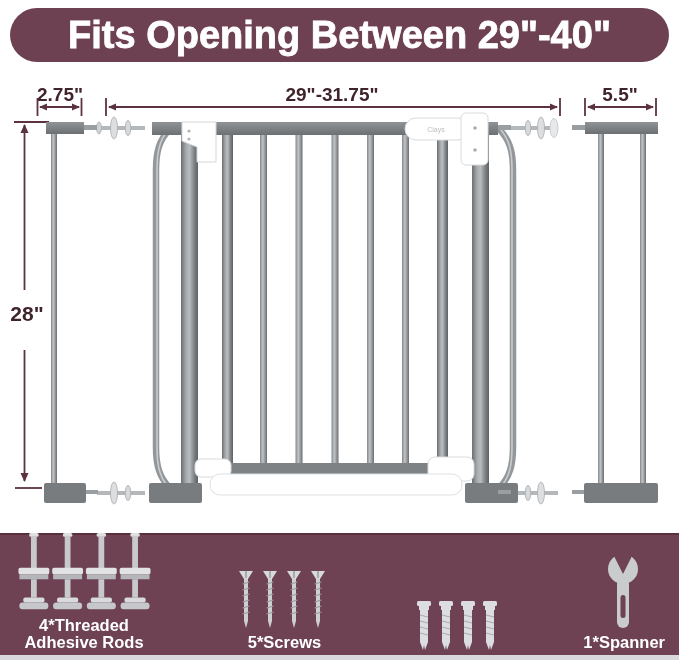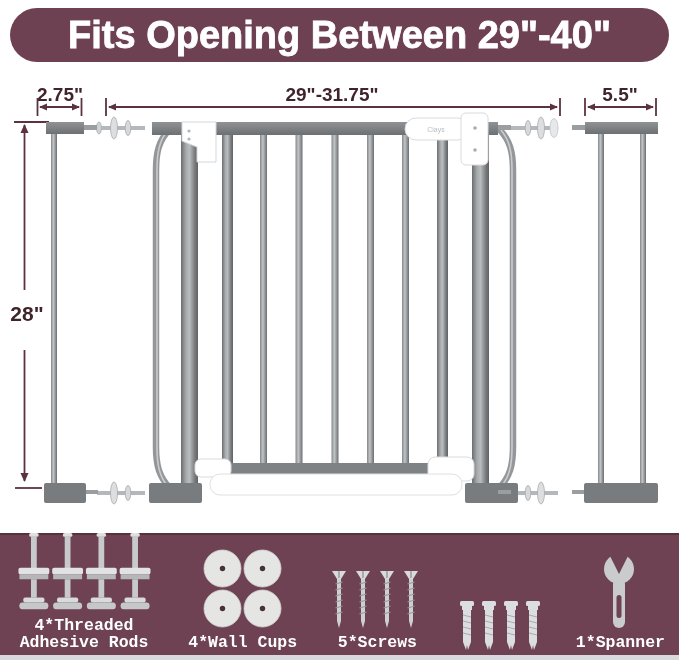--- a/index.html
+++ b/index.html
@@ -29,21 +29,21 @@
     display:flex;justify-content:space-between;align-items:flex-end;
     padding:0 14px;
   }
   .item-group{
     display:flex;flex-direction:column;align-items:center;justify-content:flex-end;
     height:118px;padding-bottom:4px;
   }
   .item-group svg{display:block;}
   .item-label{
     margin-top:5px;color:#ffffff;font-weight:bold;font-size:16.5px;line-height:1.03;
-    text-align:center;white-space:nowrap;font-family:Liberation Mono, monospace;
+    text-align:center;white-space:nowrap;
   }
 </style>
 </head>
 <body>
 
 <div class="page">
 
   <div class="banner">
     <h1>Fits Opening Between 29"-40"</h1>
   </div>
@@ -242,39 +242,20 @@
               <rect x="3" y="72" width="30" height="7" rx="3" fill="#c5c7ca"></rect>
           </g>
         </g>
       </svg>
       <div class="item-label">
         <div>4*Threaded</div>
         <div>Adhesive Rods</div>
       </div>
     </div>
 
-    <div class="item-group">
-      <svg width="80" height="80" viewBox="0 0 80 80">
-        <g fill="#e5e6e4" stroke="#cfd0ce" stroke-width="0.8">
-          <circle cx="19.5" cy="19.5" r="18.5"></circle>
-            <circle cx="59.5" cy="19.5" r="18.5"></circle>
-          <circle cx="19.5" cy="59.5" r="18.5"></circle>
-            <circle cx="59.5" cy="59.5" r="18.5"></circle>
-        </g>
-        <g fill="#463238" stroke="none">
-          <circle cx="19.5" cy="19.5" r="2.7"></circle>
-            <circle cx="59.5" cy="19.5" r="2.7"></circle>
-          <circle cx="19.5" cy="59.5" r="2.7"></circle>
-            <circle cx="59.5" cy="59.5" r="2.7"></circle>
-        </g>
-      </svg>
-      <div class="item-label">
-        <div>4*Wall Cups</div>
-      </div>
-    </div>
 
 
     <div class="item-group">
       <svg width="92" height="58" viewBox="0 0 92 58">
         <g>
           <g transform="translate(0,0)">
             <polygon points="1,0 15,0 10,8 6,8" fill="#d7d9db"></polygon>
               <line x1="8" y1="0" x2="8" y2="7" stroke="#95979a" stroke-width="1.4"></line>
             <rect x="6" y="8" width="4" height="42" fill="#cdcfd2"></rect>
             <g stroke="#97999c" stroke-width="1.1">

